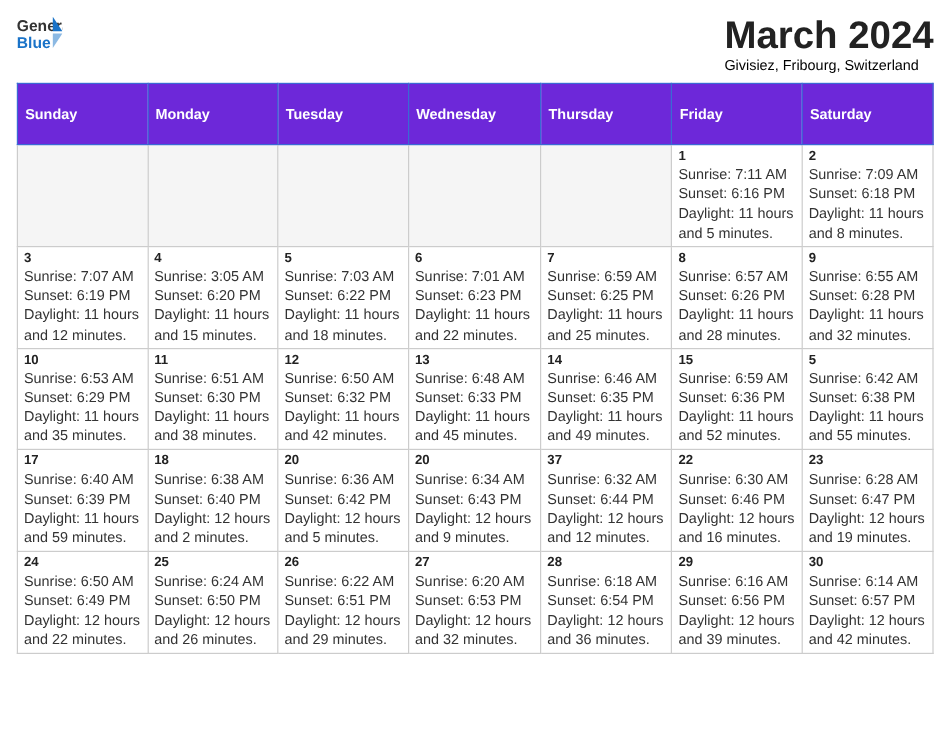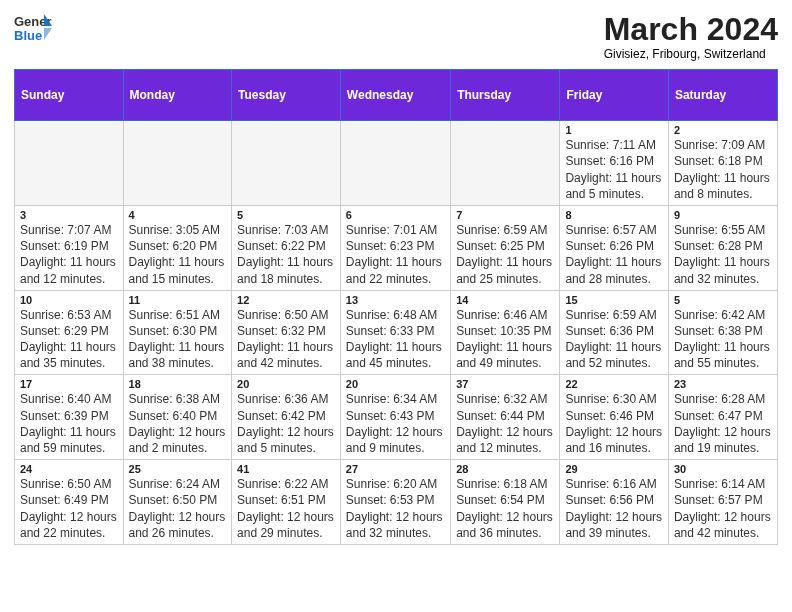--- a/index.html
+++ b/index.html
@@ -215,21 +215,21 @@
           <td>
             <span class="day-num">13</span>
             <div class="day-info">Sunrise: 6:48 AM
 Sunset: 6:33 PM
 Daylight: 11 hours
 and 45 minutes.</div>
           </td>
           <td>
             <span class="day-num">14</span>
             <div class="day-info">Sunrise: 6:46 AM
-Sunset: 10:35 PM
+Sunset: 6:35 PM
 Daylight: 11 hours
 and 49 minutes.</div>
           </td>
           <td>
             <span class="day-num">15</span>
             <div class="day-info">Sunrise: 6:59 AM
 Sunset: 6:36 PM
 Daylight: 11 hours
 and 52 minutes.</div>
           </td>
@@ -301,21 +301,21 @@
 and 22 minutes.</div>
           </td>
           <td>
             <span class="day-num">25</span>
             <div class="day-info">Sunrise: 6:24 AM
 Sunset: 6:50 PM
 Daylight: 12 hours
 and 26 minutes.</div>
           </td>
           <td>
-            <span class="day-num">41</span>
+            <span class="day-num">26</span>
             <div class="day-info">Sunrise: 6:22 AM
 Sunset: 6:51 PM
 Daylight: 12 hours
 and 29 minutes.</div>
           </td>
           <td>
             <span class="day-num">27</span>
             <div class="day-info">Sunrise: 6:20 AM
 Sunset: 6:53 PM
 Daylight: 12 hours

